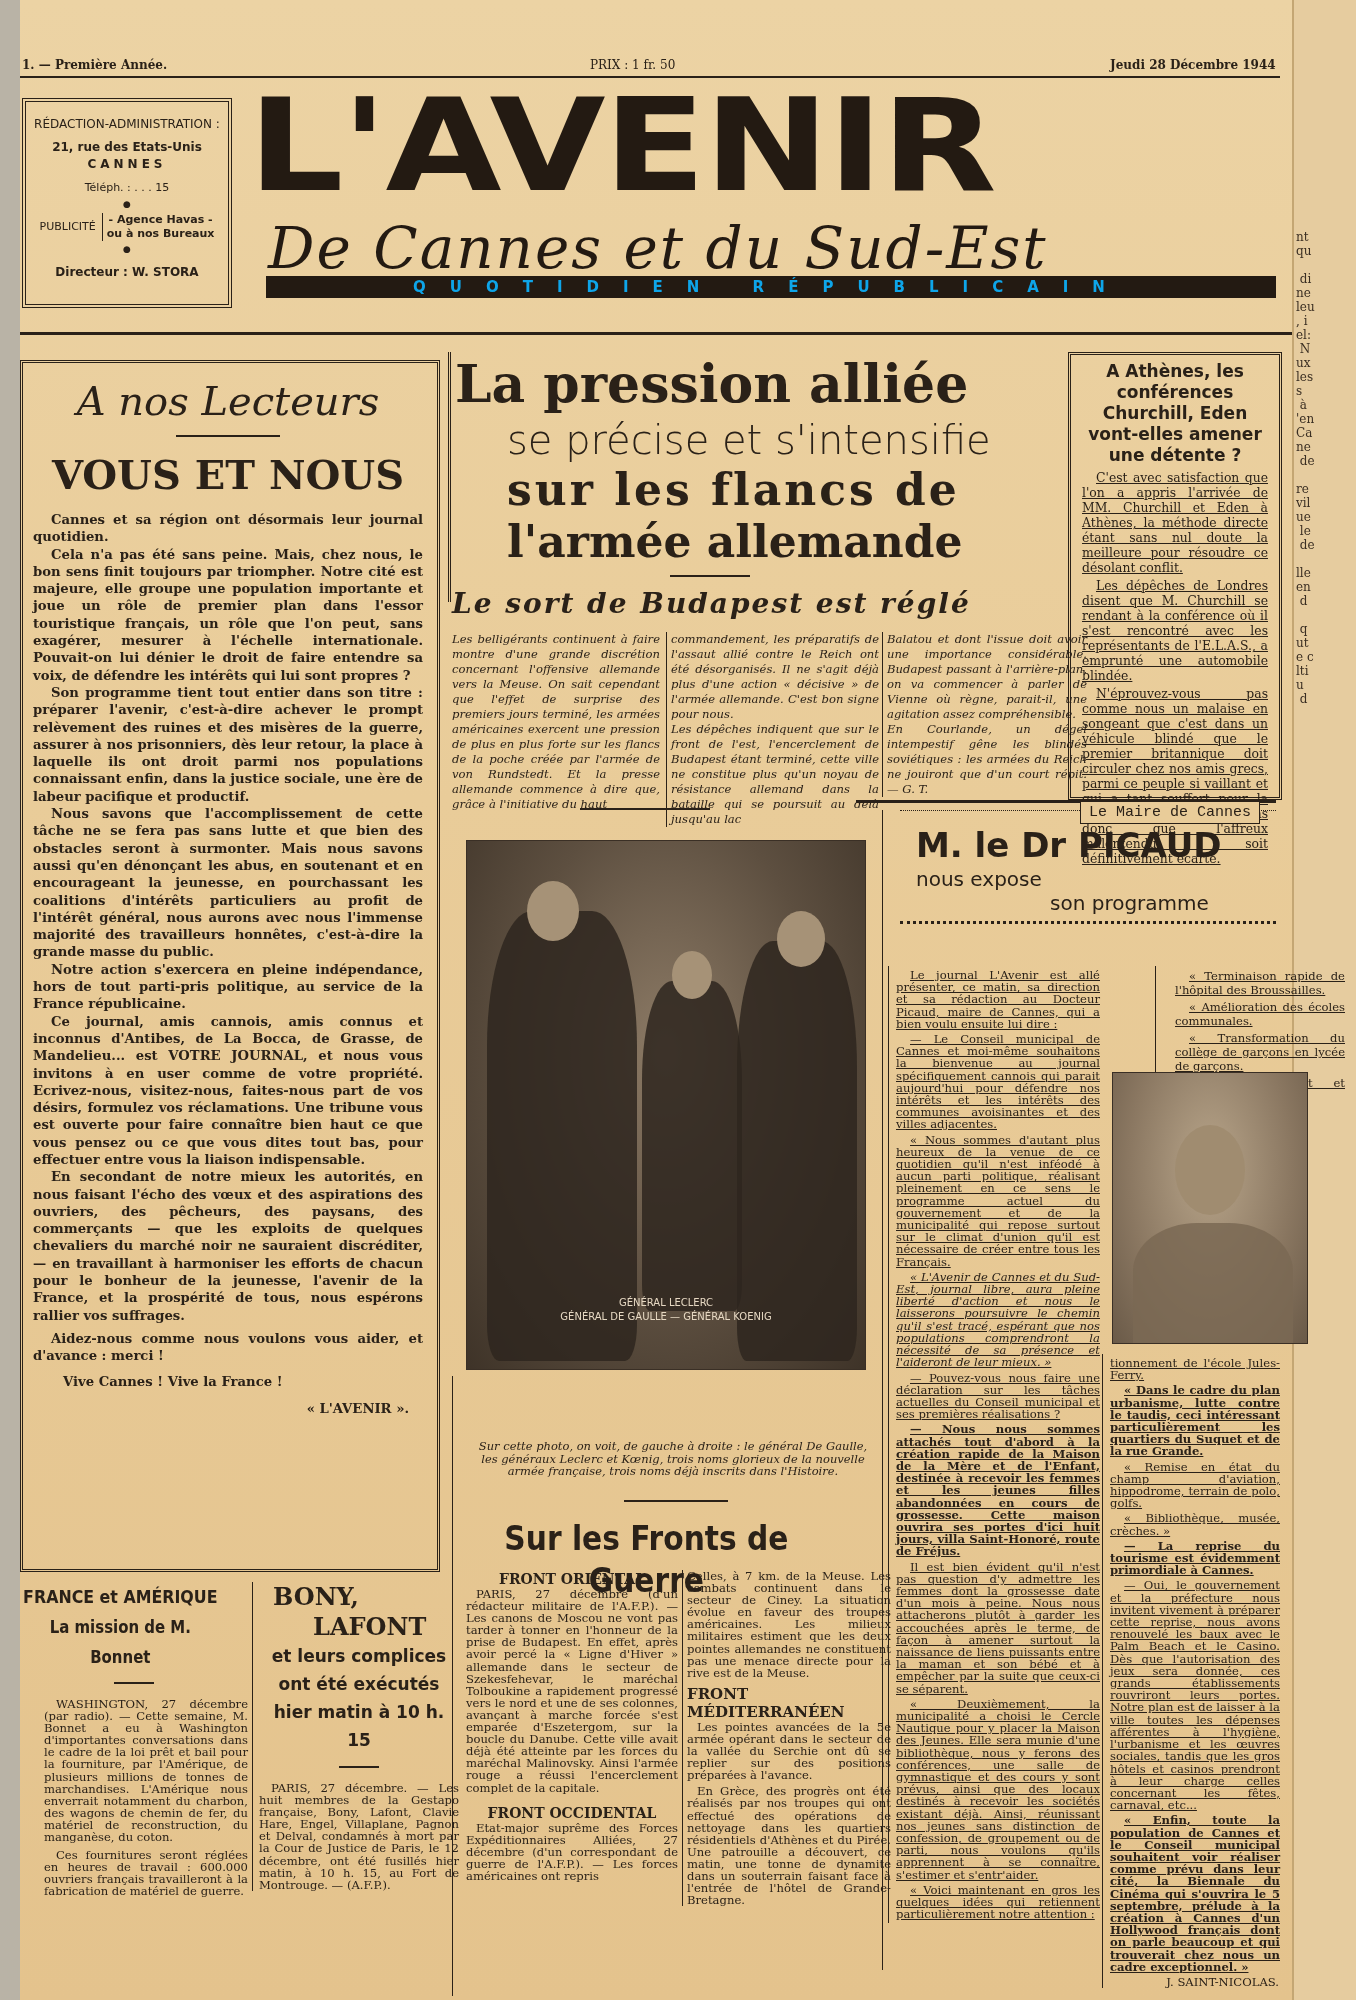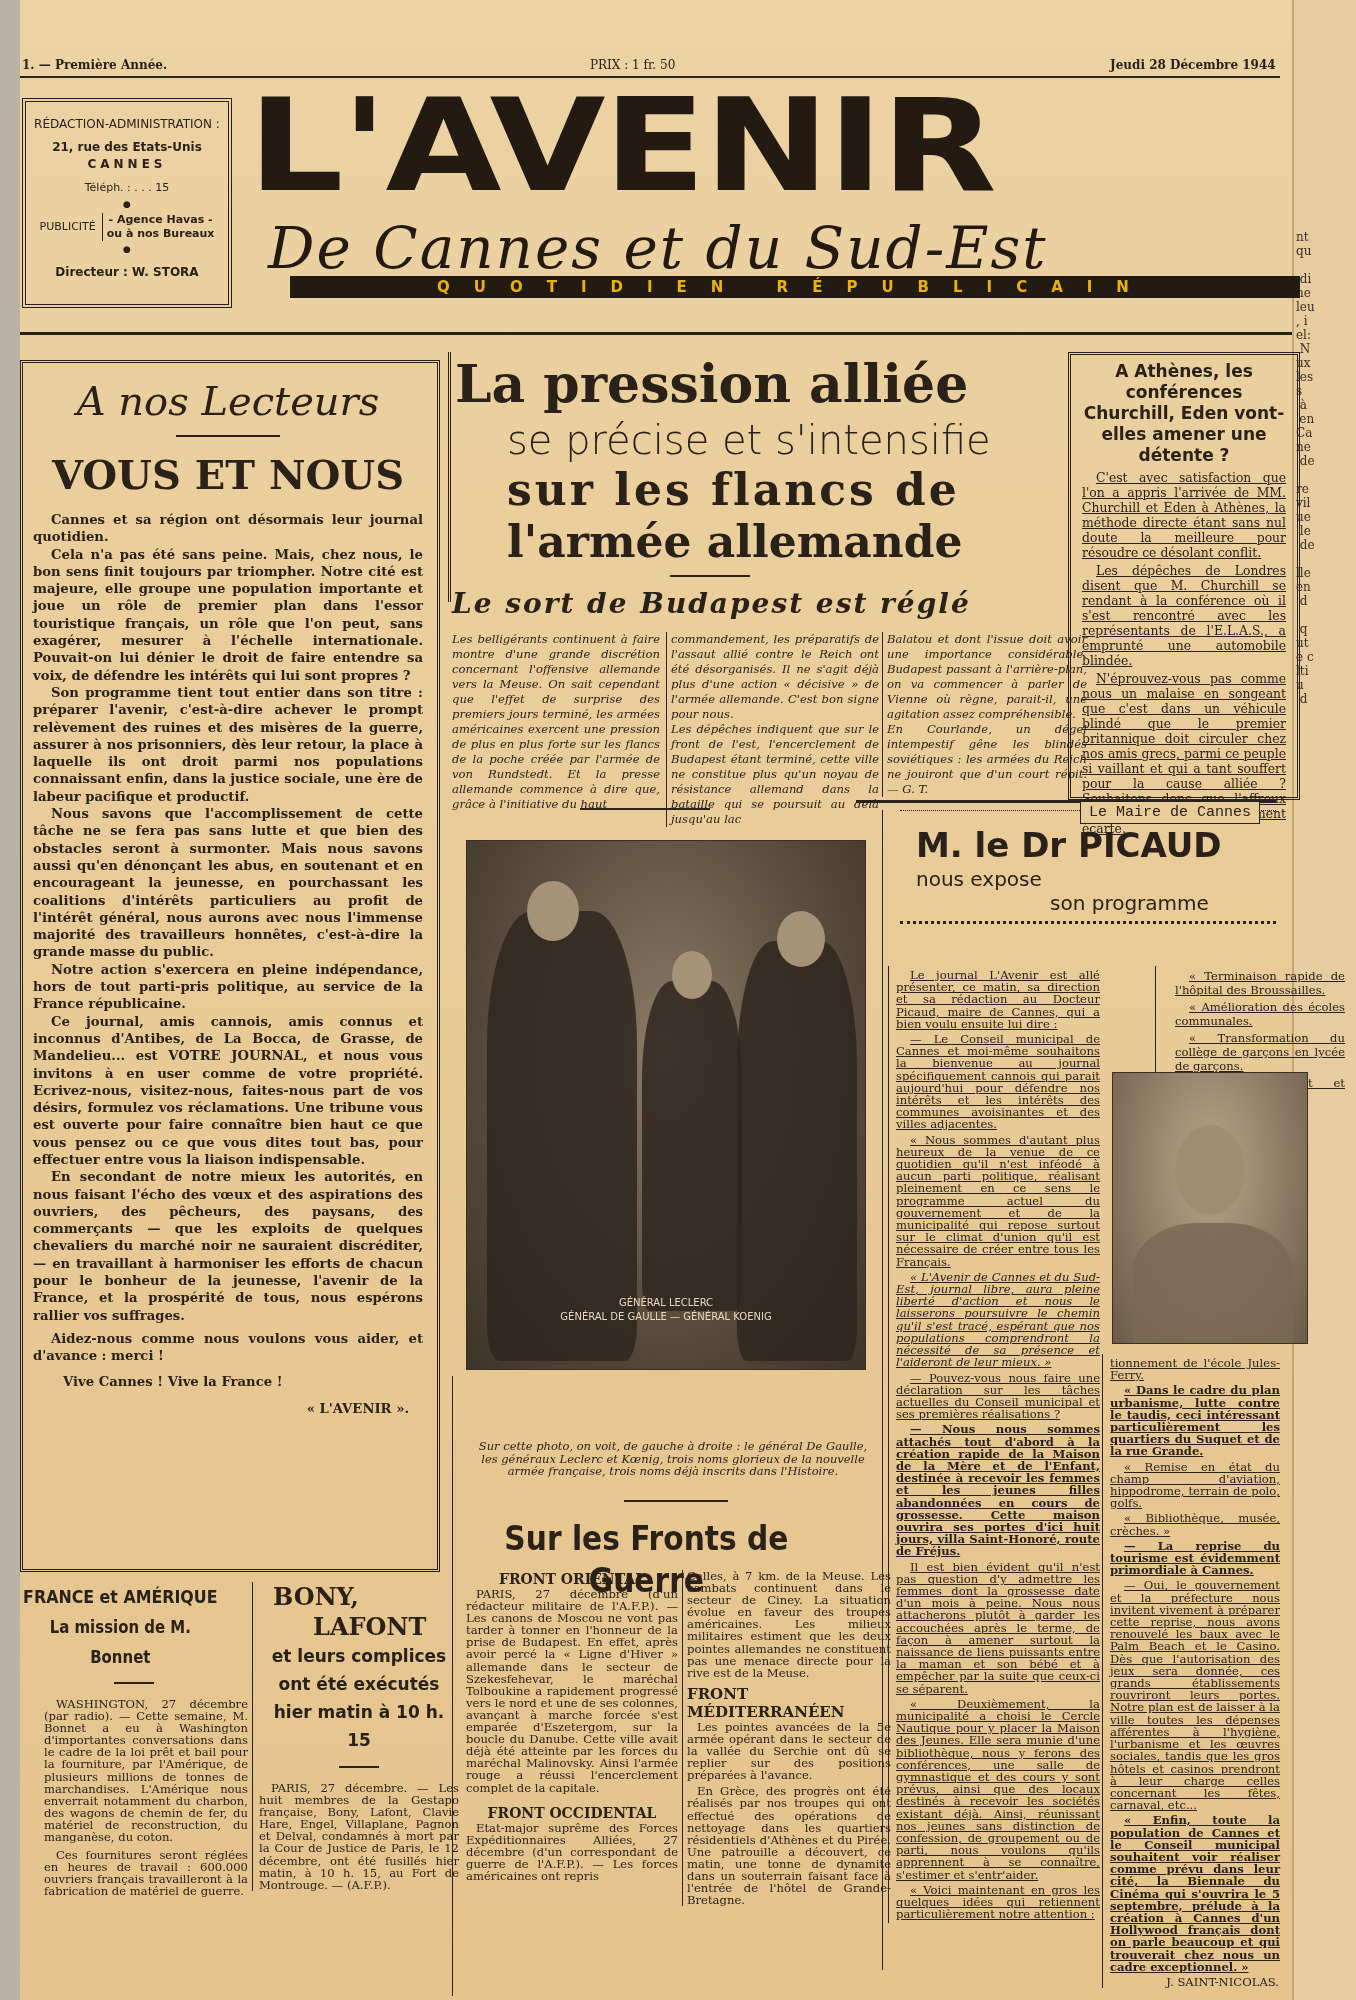--- a/index.html
+++ b/index.html
@@ -13,22 +13,22 @@
   .abs { position:absolute; }
   .topline { left:0; top:58px; width:1260px; font-size:12px; font-weight:bold; border-bottom:2px solid #2a2118; height:18px; }
   .topline span { position:absolute; top:0; }
   .infobox { left:2px; top:98px; width:210px; height:210px; border:4px double #2a2118; text-align:center;
              font-family:"DejaVu Sans", sans-serif; font-size:12px; line-height:17px; padding-top:14px; box-sizing:border-box; }
   .mast { left:228px; top:86px; width:1040px; height:220px; }
   .mast-title { font-family:"DejaVu Sans", sans-serif; font-weight:900; font-size:150px; letter-spacing:-2px;
                 line-height:140px; color:#231a12; transform:scaleY(0.85); transform-origin:top left; white-space:nowrap; }
   .mast-sub { position:absolute; top:128px; left:20px; font-family:"DejaVu Serif", serif; font-style:italic;
               font-size:58px; color:#231a12; white-space:nowrap; letter-spacing:2px; }
-  .mast-bar { position:absolute; top:190px; left:18px; width:1010px; height:22px; background:#231a12; color:#eab308;
-              font-family:"DejaVu Sans", sans-serif; font-weight:bold; font-size:15px; letter-spacing:24px; text-align:center; line-height:22px;margin-left:24px; }
+  .mast-bar { position:absolute; top:190px; left:18px; width:1010px; height:22px; background:#231a12; color:#0ea5e9;
+              font-family:"DejaVu Sans", sans-serif; font-weight:bold; font-size:15px; letter-spacing:24px; text-align:center; line-height:22px; }
   .rule { background:#2a2118; }
   .col-box { border:3px double #2a2118; box-sizing:border-box; }
   .script { font-family:"DejaVu Serif", serif; font-style:italic; }
   .body-text { font-size:13.2px; line-height:17.3px; text-align:justify; font-weight:bold; }
   .body-text p { margin:0; text-indent:18px; }
   .body-sm { font-size:11.6px; line-height:15px; text-align:justify; }
   .body-sm p { margin:3px; text-indent:14px;text-decoration:underline; }
   .ital { font-style:italic; }
   .photo { background:radial-gradient(ellipse at 50% 40%, #8d7b66 0%, #5d4f40 55%, #3e3328 100%); border:1px solid #3a2f25; }
   .photo .fig { position:absolute; background:#2e261e; border-radius:30% 30% 8% 8%; opacity:.85; }
@@ -135,21 +135,21 @@
   </div>
   <div class="abs rule" style="left:650px;top:575px;width:80px;height:2px"></div>
   <div class="abs ital" style="left:432px;top:584px;width:636px;font-weight:bold;font-size:28px;line-height:40px;letter-spacing:2px">Le sort de Budapest est réglé</div>
 
   <div class="abs body-sm ital" style="left:432px;top:632px;width:208px">Les belligérants continuent à faire montre d'une grande discrétion concernant l'offensive allemande vers la Meuse. On sait cependant que l'effet de surprise des premiers jours terminé, les armées américaines exercent une pression de plus en plus forte sur les flancs de la poche créée par l'armée de von Rundstedt. Et la presse allemande commence à dire que, grâce à l'initiative du haut</div>
   <div class="abs body-sm ital" style="left:646px;top:632px;width:208px;white-space:pre-line;border-left:1px solid #2a2118;padding-left:4px">commandement, les préparatifs de l'assaut allié contre le Reich ont été désorganisés. Il ne s'agit déjà plus d'une action « décisive » de l'armée allemande. C'est bon signe pour nous.
 Les dépêches indiquent que sur le front de l'est, l'encerclement de Budapest étant terminé, cette ville ne constitue plus qu'un noyau de résistance allemand dans la bataille qui se poursuit au delà jusqu'au lac</div>
   <div class="abs body-sm ital" style="left:862px;top:632px;width:200px;white-space:pre-line;border-left:1px solid #2a2118;padding-left:4px">Balatou et dont l'issue doit avoir une importance considérable. Budapest passant à l'arrière-plan, on va commencer à parler de Vienne où règne, parait-il, une agitation assez compréhensible.
 En Courlande, un dégel intempestif gêne les blindés soviétiques : les armées du Reich ne jouiront que d'un court répit. — G. T.</div>
 
-  <div class="abs col-box" style="left:1048px;top:352px;width:232px;height:448px;padding:6px 8px">
+  <div class="abs col-box" style="left:1048px;top:352px;width:214px;height:448px;padding:6px 8px">
     <div class="hd" style="font-family:'DejaVu Sans',sans-serif;font-weight:bold;font-size:17px;line-height:21px;margin-bottom:4px">A Athènes, les conférences Churchill, Eden vont-elles amener une détente ?</div>
     <div class="body-sm" style="font-size:12.4px;line-height:15px">
       <p>C'est avec satisfaction que l'on a appris l'arrivée de MM. Churchill et Eden à Athènes, la méthode directe étant sans nul doute la meilleure pour résoudre ce désolant conflit.</p>
       <p>Les dépêches de Londres disent que M. Churchill se rendant à la conférence où il s'est rencontré avec les représentants de l'E.L.A.S., a emprunté une automobile blindée.</p>
       <p>N'éprouvez-vous pas comme nous un malaise en songeant que c'est dans un véhicule blindé que le premier britannique doit circuler chez nos amis grecs, parmi ce peuple si vaillant et qui a tant souffert pour la cause alliée ? Souhaitons donc que l'affreux malentendu soit définitivement écarté.</p>
     </div>
   </div>
   <div class="abs rule" style="left:836px;top:800px;width:420px;height:3px"></div>
 
   <div class="abs rule" style="left:560px;top:808px;width:130px;height:2px"></div>

